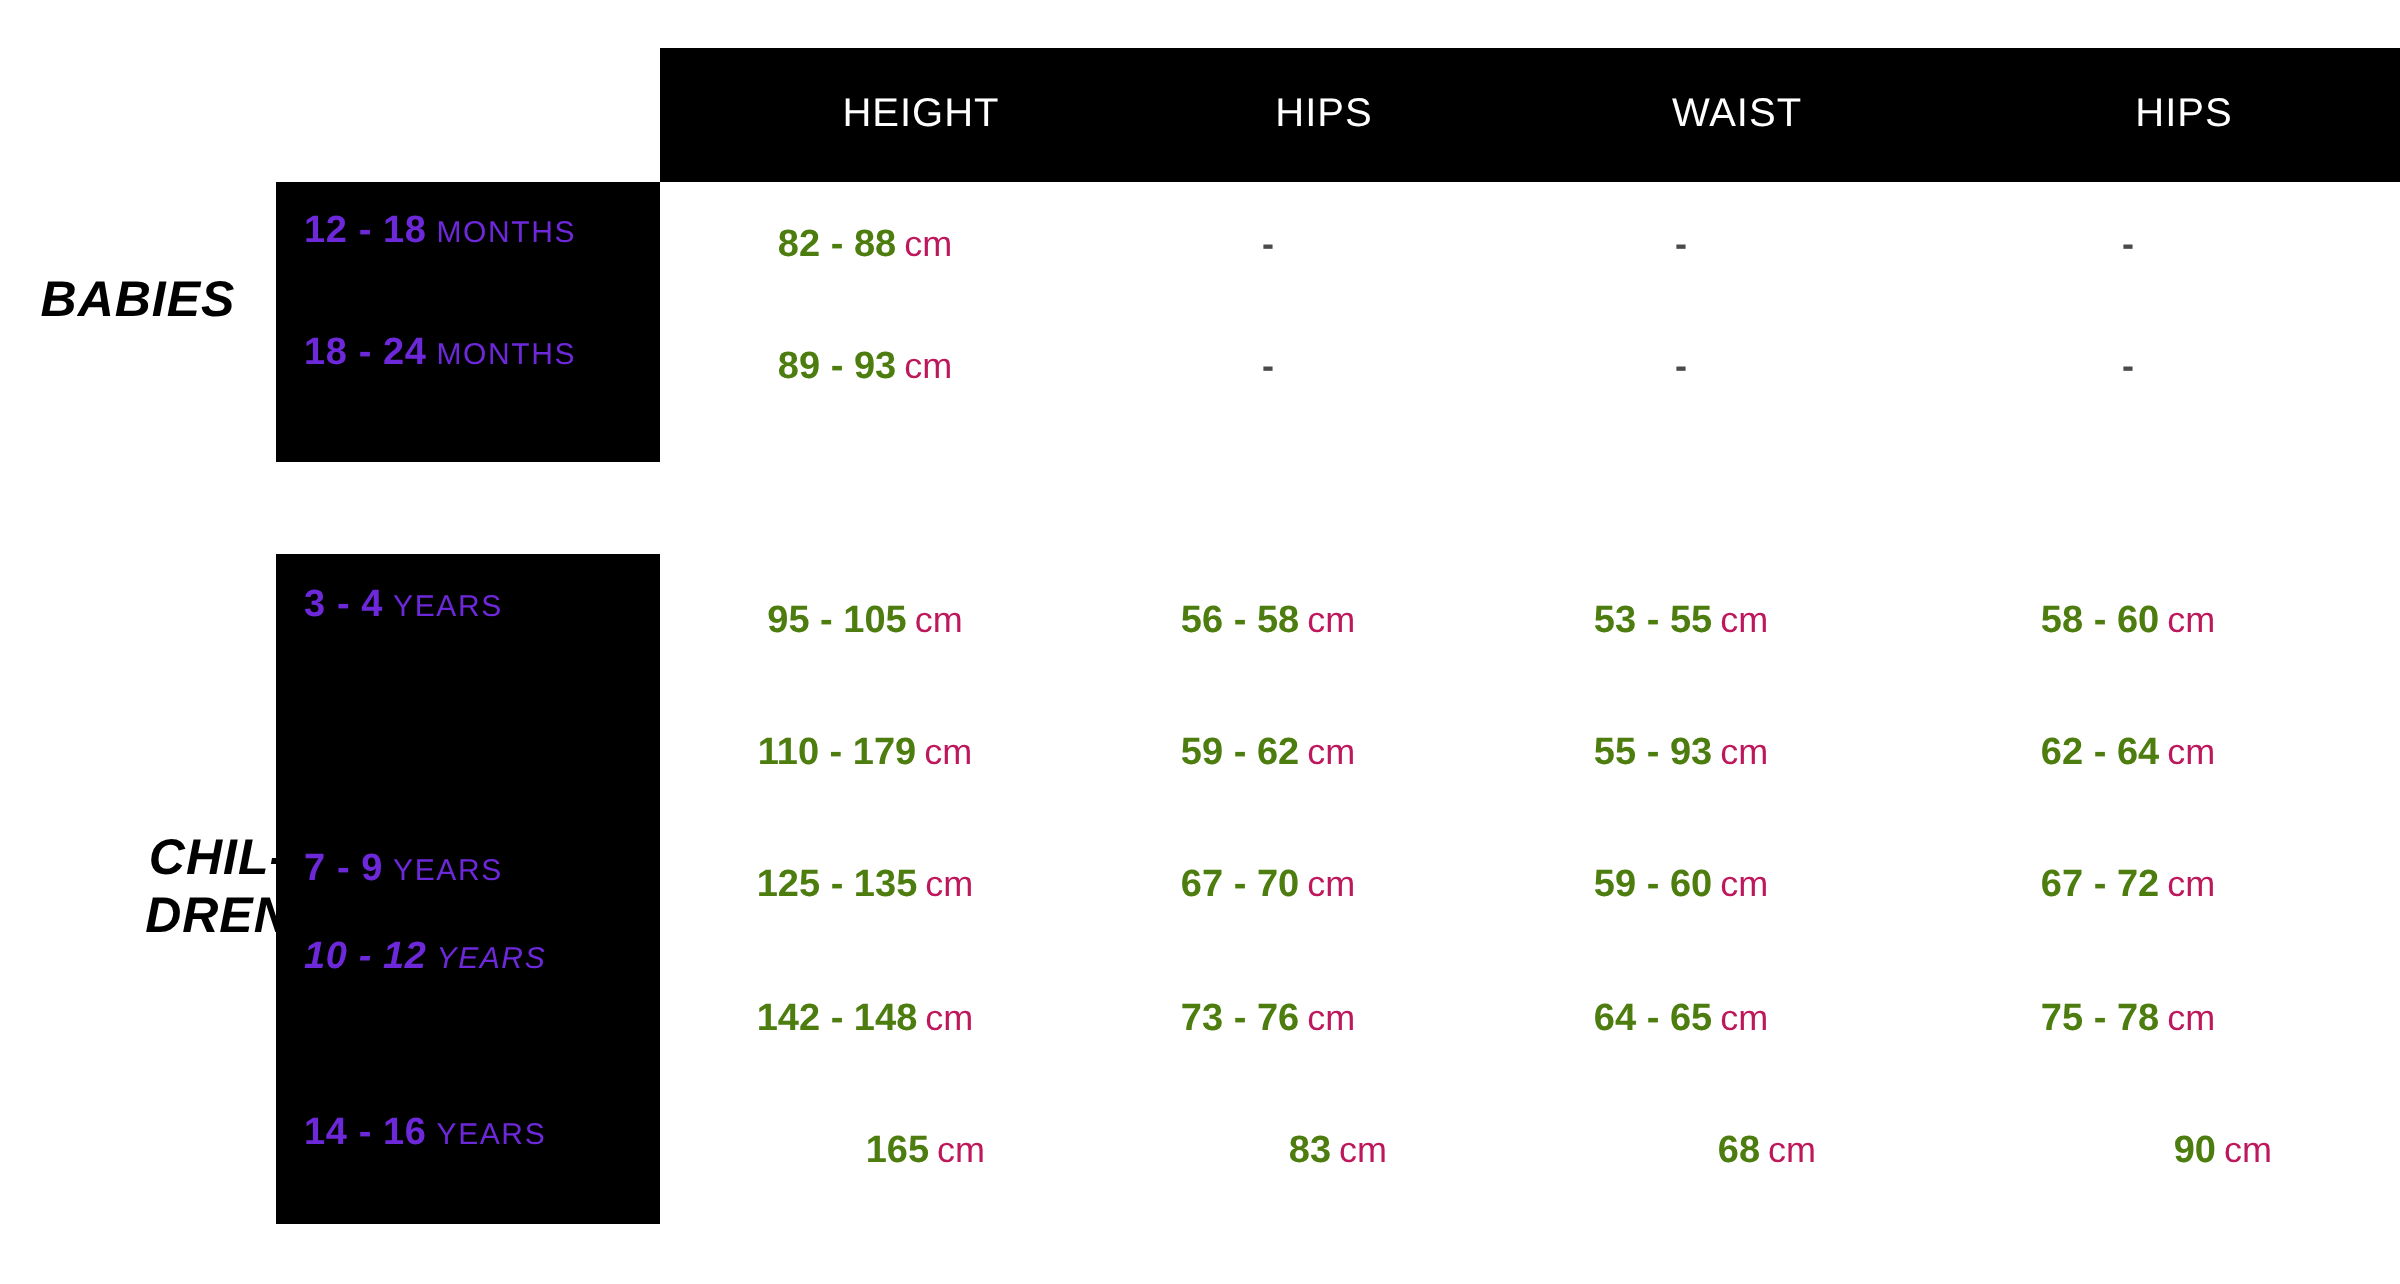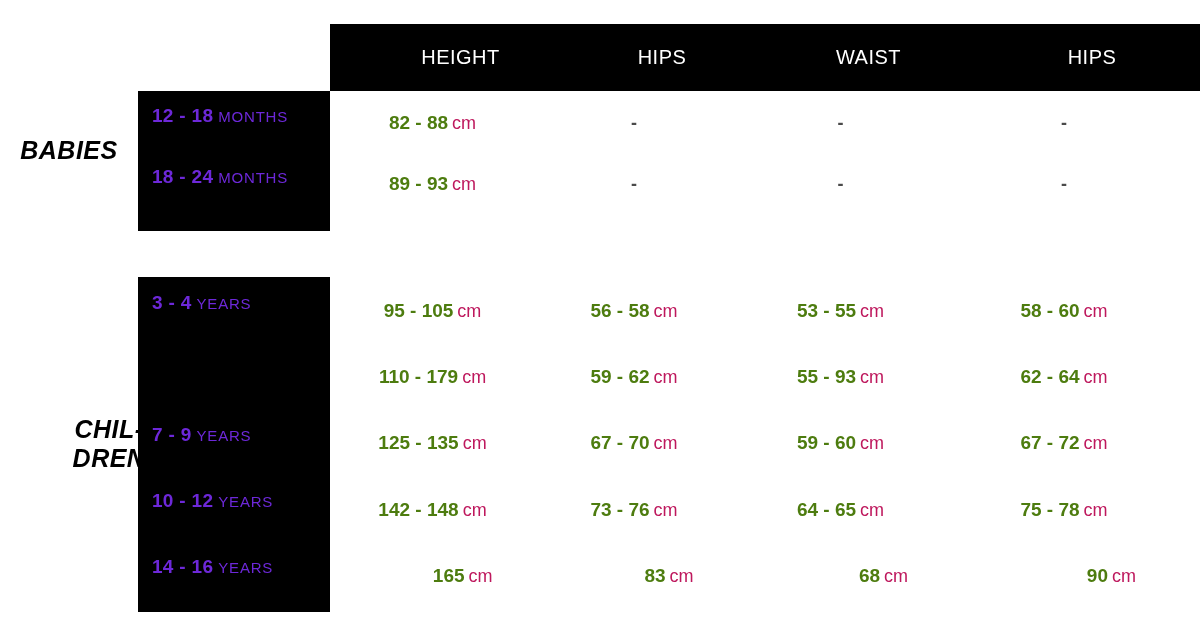--- a/index.html
+++ b/index.html
@@ -236,21 +236,21 @@
       <span class="data-val">67 - 70</span><span class="data-unit">cm</span>
     </div>
     <div class="data-cell col-waist">
       <span class="data-val">59 - 60</span><span class="data-unit">cm</span>
     </div>
     <div class="data-cell col-hips">
       <span class="data-val">67 - 72</span><span class="data-unit">cm</span>
     </div>
   </div>
 
-  <div class="size-row" style="top:490px;">
+  <div class="size-row" style="top:468px;font-style:italic;">
     <span class="size-num">10 - 12</span><span class="size-unit">YEARS</span>
   </div>
   <div class="data-row" style="top:499px;">
     <div class="data-cell col-height">
       <span class="data-val">142 - 148</span><span class="data-unit">cm</span>
     </div>
     <div class="data-cell col-bust">
       <span class="data-val">73 - 76</span><span class="data-unit">cm</span>
     </div>
     <div class="data-cell col-waist">

